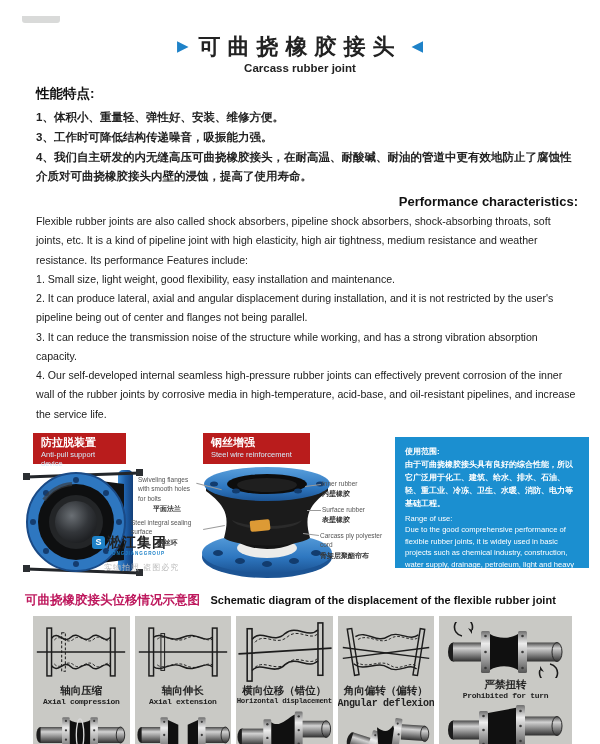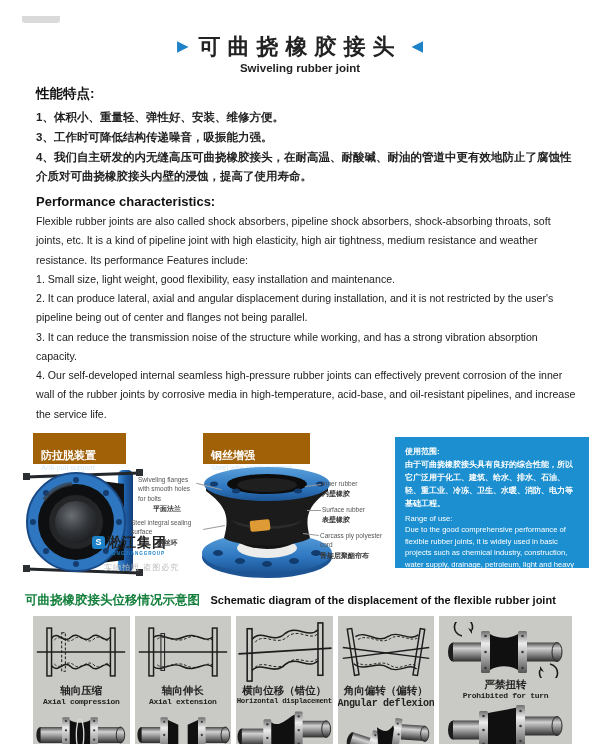--- a/index.html
+++ b/index.html
@@ -10,26 +10,26 @@
   
   .title-row { padding-top:16px; text-align:center; white-space:nowrap; }
   .title-row .arrow { color:#1e82c8; font-size:15px; vertical-align:3px; }
   .title-row h1 { display:inline-block; font-size:22px; font-weight:bold; letter-spacing:7px; margin:0 10px; color:#222; }
   .subtitle { text-align:center; font-size:11.5px; font-weight:bold; color:#222; margin-top:0px; }
 
   
   .txt { padding:0 22px 0 36px; }
   .h-cn { font-size:13.5px; font-weight:bold; margin:11px 0 5px; color:#111; }
   .cn-body { font-size:11.5px; font-weight:600; line-height:1.72; color:#222; }
-  .h-en { font-size:13px; font-weight:bold; margin:7px 0 3px; color:#111; }
+  .h-en { font-size:13px; font-weight:bold; margin:7px 0 3px; color:#111;text-align:right; }
   .en-body { font-size:10.6px; line-height:1.82; color:#1b1b1b; }
 
   
   .gallery { position:relative; height:158px; margin-top:6px; }
-  .badge { position:absolute; background:#a16207; color:#fff; padding:16px 8px 4px; line-height:1.25; }
+  .badge { position:absolute; background:#b91c1c; color:#fff; padding:3px 8px 4px; line-height:1.25; }
   .badge .b-cn { font-size:11px; font-weight:bold; display:block; }
   .badge .b-en { font-size:7.5px; color:#d4eaf8; display:block; }
   .badge-left { left:33px; top:3px; width:93px; height:31px; }
   .badge-right { left:203px; top:3px; width:107px; height:31px; }
 
   .photo-left { position:absolute; left:20px; top:30px; }
   .cutaway { position:absolute; left:196px; top:28px; }
 
   .wm { position:absolute; left:92px; top:104px; width:90px; }
   .wm-row { display:flex; align-items:center; }
@@ -54,41 +54,41 @@
   .lead5 { left:303px; top:104px; width:16px; transform:rotate(8deg); }
 
   .info-box { position:absolute; left:395px; top:7px; width:194px; height:131px; background:#1b8fd0; color:#fff; padding:9px 10px; }
   .ib-h-cn { font-size:8px; font-weight:bold; line-height:1.6; }
   .ib-cn { font-size:8px; font-weight:bold; line-height:1.62; }
   .ib-h-en { font-size:7.6px; margin-top:2px; line-height:1.5; }
   .ib-en { font-size:7.6px; line-height:1.52; }
 
   
   .schem-head { padding:2px 0 0 25px; white-space:nowrap; }
-  .schem-head .s-cn { font-size:12.5px; font-weight:bold; color:#15803d; }
+  .schem-head .s-cn { font-size:12.5px; font-weight:bold; color:#be185d; }
   .schem-head .s-en { font-size:11px; font-weight:bold; color:#111; margin-left:6px; }
   .panels { display:flex; gap:5px; margin:7px 28px 0 33px; }
   .panel { background:#c9c9c5; height:157px; flex:1; padding-top:4px; text-align:center; overflow:hidden; }
   .panel-wide { flex:0 0 133px; }
   .p-cn { font-size:10.5px; font-weight:bold; color:#222; font-family:"DejaVu Serif", serif; line-height:1.2; }
   .p-en { font-size:8px; font-weight:bold; color:#222; font-family:"Liberation Mono", monospace; letter-spacing:-.3px; line-height:1.3; white-space:nowrap; }
   .diag { display:block; margin:0 auto; }
   .rend { display:block; margin:2px auto 0; }
   .defs-svg { position:absolute; width:0; height:0; }
 </style>
 </head>
 <body>
 
 <div class="page">
   <div class="smudge"></div>
 
   <div class="title-row">
     <span class="arrow">▶</span><h1>可曲挠橡胶接头</h1><span class="arrow">◀</span>
   </div>
-  <div class="subtitle">Swiveling rubber joint</div>
+  <div class="subtitle">Carcass rubber joint</div>
 
   <div class="txt">
     <div class="h-cn">性能特点:</div>
     <div class="cn-body">1、体积小、重量轻、弹性好、安装、维修方便。</div>
     <div class="cn-body">3、工作时可降低结构传递噪音，吸振能力强。</div>
     <div class="cn-body">4、我们自主研发的内无缝高压可曲挠橡胶接头，在耐高温、耐酸碱、耐油的管道中更有效地防止了腐蚀性介质对可曲挠橡胶接头内壁的浸蚀，提高了使用寿命。</div>
   </div>
 
   <div class="txt">
     <div class="h-en">Performance characteristics:</div>

